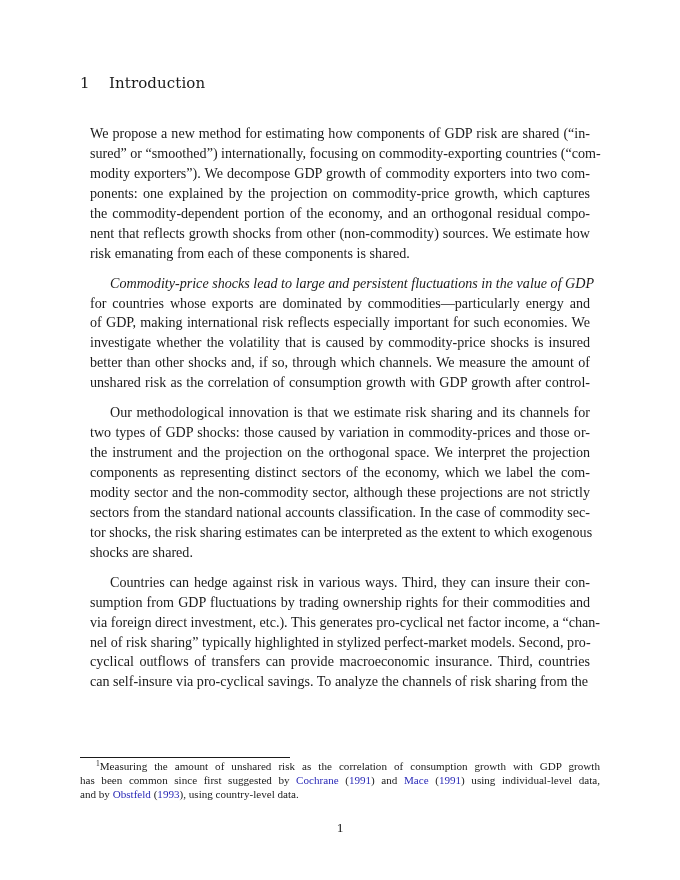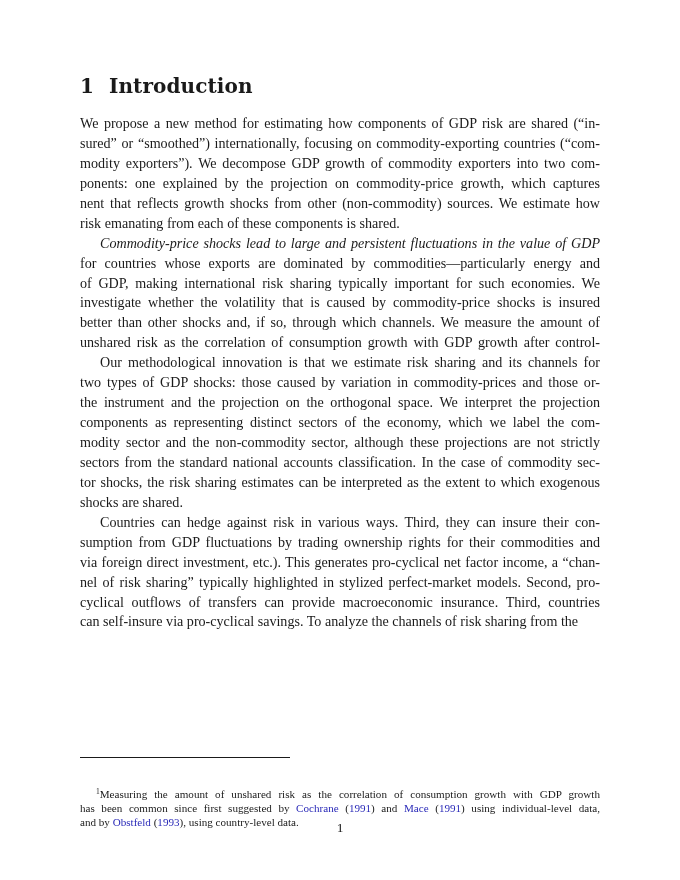--- a/index.html
+++ b/index.html
@@ -1,60 +1,61 @@
 <!DOCTYPE html>
 <html><head>
 <meta charset="utf-8">
 <style>
   html, body { margin: 0; padding: 0; background: #ffffff; }
   body { width: 680px; height: 880px; position: relative; overflow: hidden;
          font-family: "DejaVu Serif", serif; color: #1a1a1a; }
   .page { position: absolute; left: 80px; top: 0; width: 520px; }
-  .section-heading { position: absolute; top: 74px; left: 0; font-size: 20px; font-weight: bold;
+  .section-heading { position: absolute; top: 74px; left: 0; font-size: 15px; font-weight: normal;
                      font-family: "DejaVu Serif", serif; letter-spacing: 0.1px; margin: 0; }
   .section-heading .num { display: inline-block; width: 29px; }
   .body-text { position: absolute; top: 114px; left: 0; width: 520px;
                font-family: "Liberation Serif", serif; font-size: 14.1px; line-height: 19.93px;
                text-align: justify; }
-  .para { margin: 0; text-indent: 0; }
+  .para { margin: 10px; text-indent: 0; }
   .line { display: block; text-align: justify; text-align-last: justify; white-space: nowrap; }
   .line.last { text-align-last: left; }
   a.cite, span.cite { color: #2a2ab8; text-decoration: none; }
   sup.fnref { font-size: 9px; color: #2a2ab8; vertical-align: 6px; line-height: 0; }
   .fn-rule { position: absolute; top: 757px; left: 0; width: 210px; height: 0;
              border-top: 1px solid #1a1a1a; }
   .footnote { position: absolute; top: 759px; left: 0; width: 520px;
-              font-family: "Liberation Serif", serif; font-size: 11.1px; line-height: 14.2px; margin-top: 28px; }
+              font-family: "Liberation Serif", serif; font-size: 11.1px; line-height: 14.2px; }
   .footnote .line { text-align-last: justify; }
   .footnote .line.last { text-align-last: left; }
   .footnote sup { font-size: 7.5px; vertical-align: 4px; line-height: 0; }
   .page-number { position: absolute; top: 820px; left: 0; width: 520px; text-align: center;
                  font-family: "Liberation Serif", serif; font-size: 13.5px; }
 </style>
 </head>
 <body>
 
 <div class="page">
   <h1 class="section-heading">
     <span class="num">1</span><span>Introduction</span>
   </h1>
 
   <div class="body-text" id="body-text">
       <div class="para">
         <span class="line">We propose a new method for estimating how components of GDP risk are shared (“in-</span>
         <span class="line">sured” or “smoothed”) internationally, focusing on commodity-exporting countries (“com-</span>
         <span class="line">modity exporters”). We decompose GDP growth of commodity exporters into two com-</span>
         <span class="line">ponents: one explained by the projection on commodity-price growth, which captures</span>
+        <span class="line">the commodity-dependent portion of the economy, and an orthogonal residual compo-</span>
         <span class="line">nent that reflects growth shocks from other (non-commodity) sources. We estimate how</span>
         <span class="line last">risk emanating from each of these components is shared.</span>
       </div>
       <div class="para">
         <span class="line" style="padding-left: 20px; font-style: italic;">Commodity-price shocks lead to large and persistent fluctuations in the value of GDP</span>
         <span class="line">for countries whose exports are dominated by commodities—particularly energy and</span>
-        <span class="line">of GDP, making international risk sharing typically important for such economies. We</span>
+        <span class="line">of GDP, making international risk reflects especially important for such economies. We</span>
         <span class="line">investigate whether the volatility that is caused by commodity-price shocks is insured</span>
         <span class="line">better than other shocks and, if so, through which channels. We measure the amount of</span>
         <span class="line">unshared risk as the correlation of consumption growth with GDP growth after control-</span>
       </div>
       <div class="para">
         <span class="line" style="padding-left: 20px;">Our methodological innovation is that we estimate risk sharing and its channels for</span>
         <span class="line">two types of GDP shocks: those caused by variation in commodity-prices and those or-</span>
         <span class="line">the instrument and the projection on the orthogonal space. We interpret the projection</span>
         <span class="line">components as representing distinct sectors of the economy, which we label the com-</span>
         <span class="line">modity sector and the non-commodity sector, although these projections are not strictly</span>

